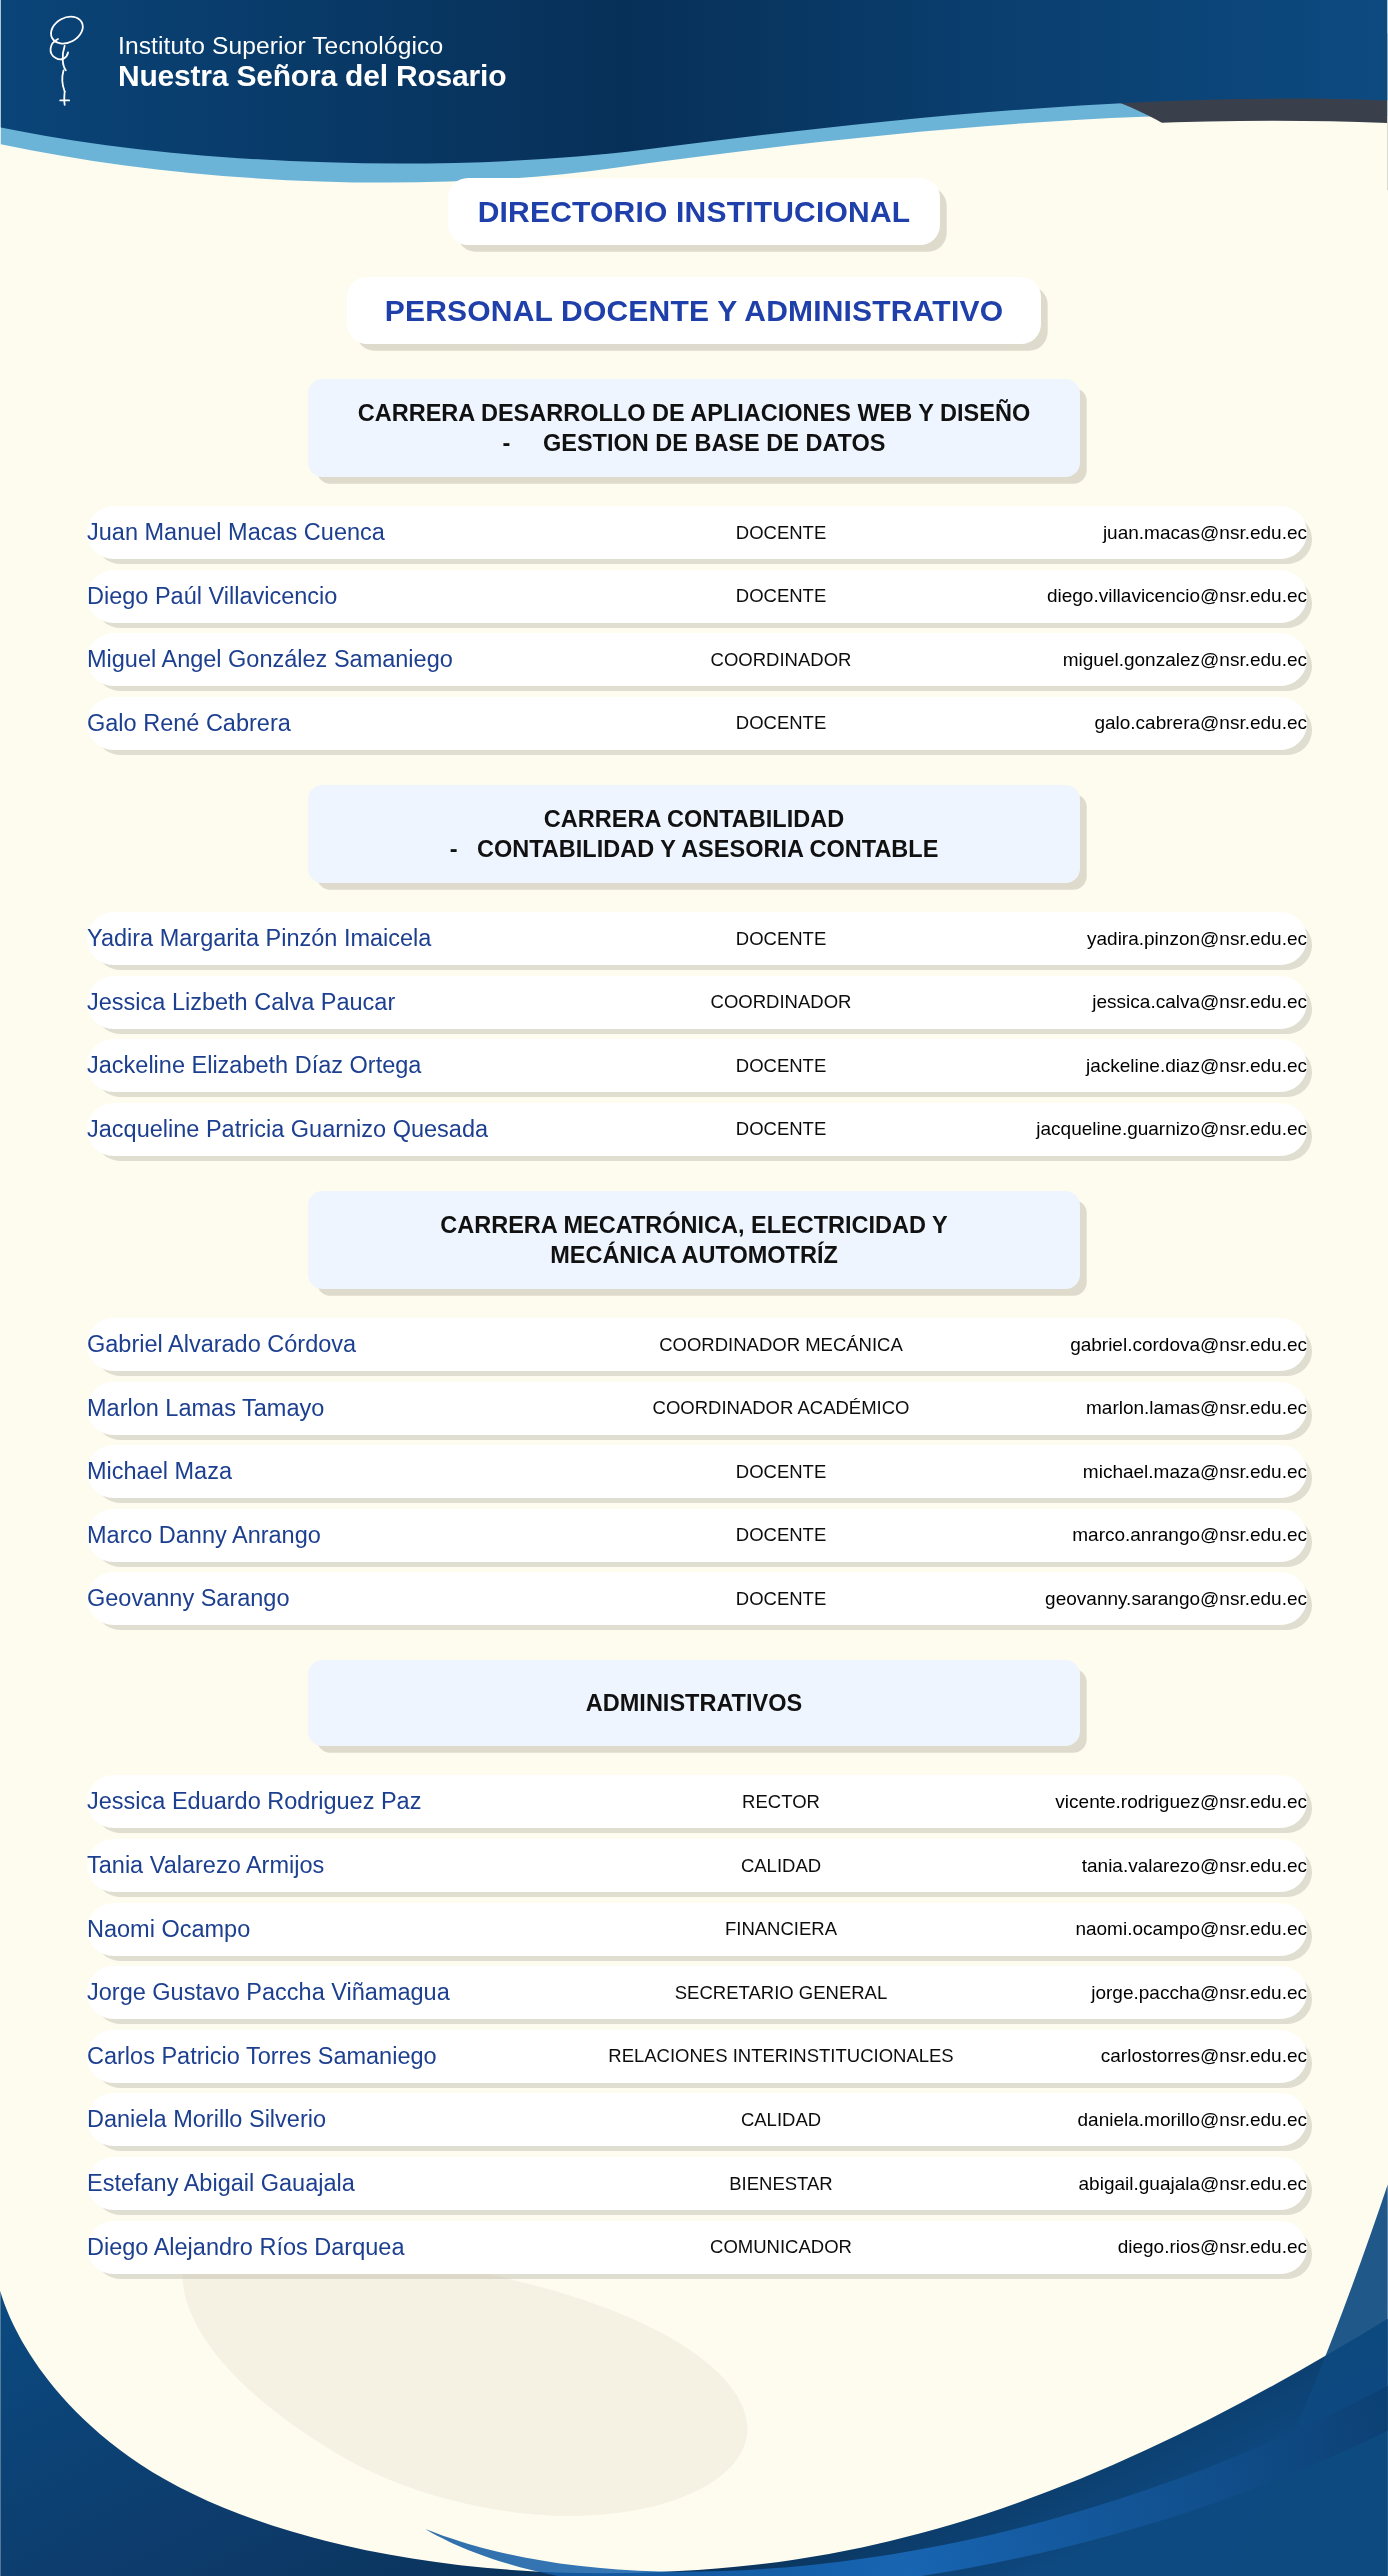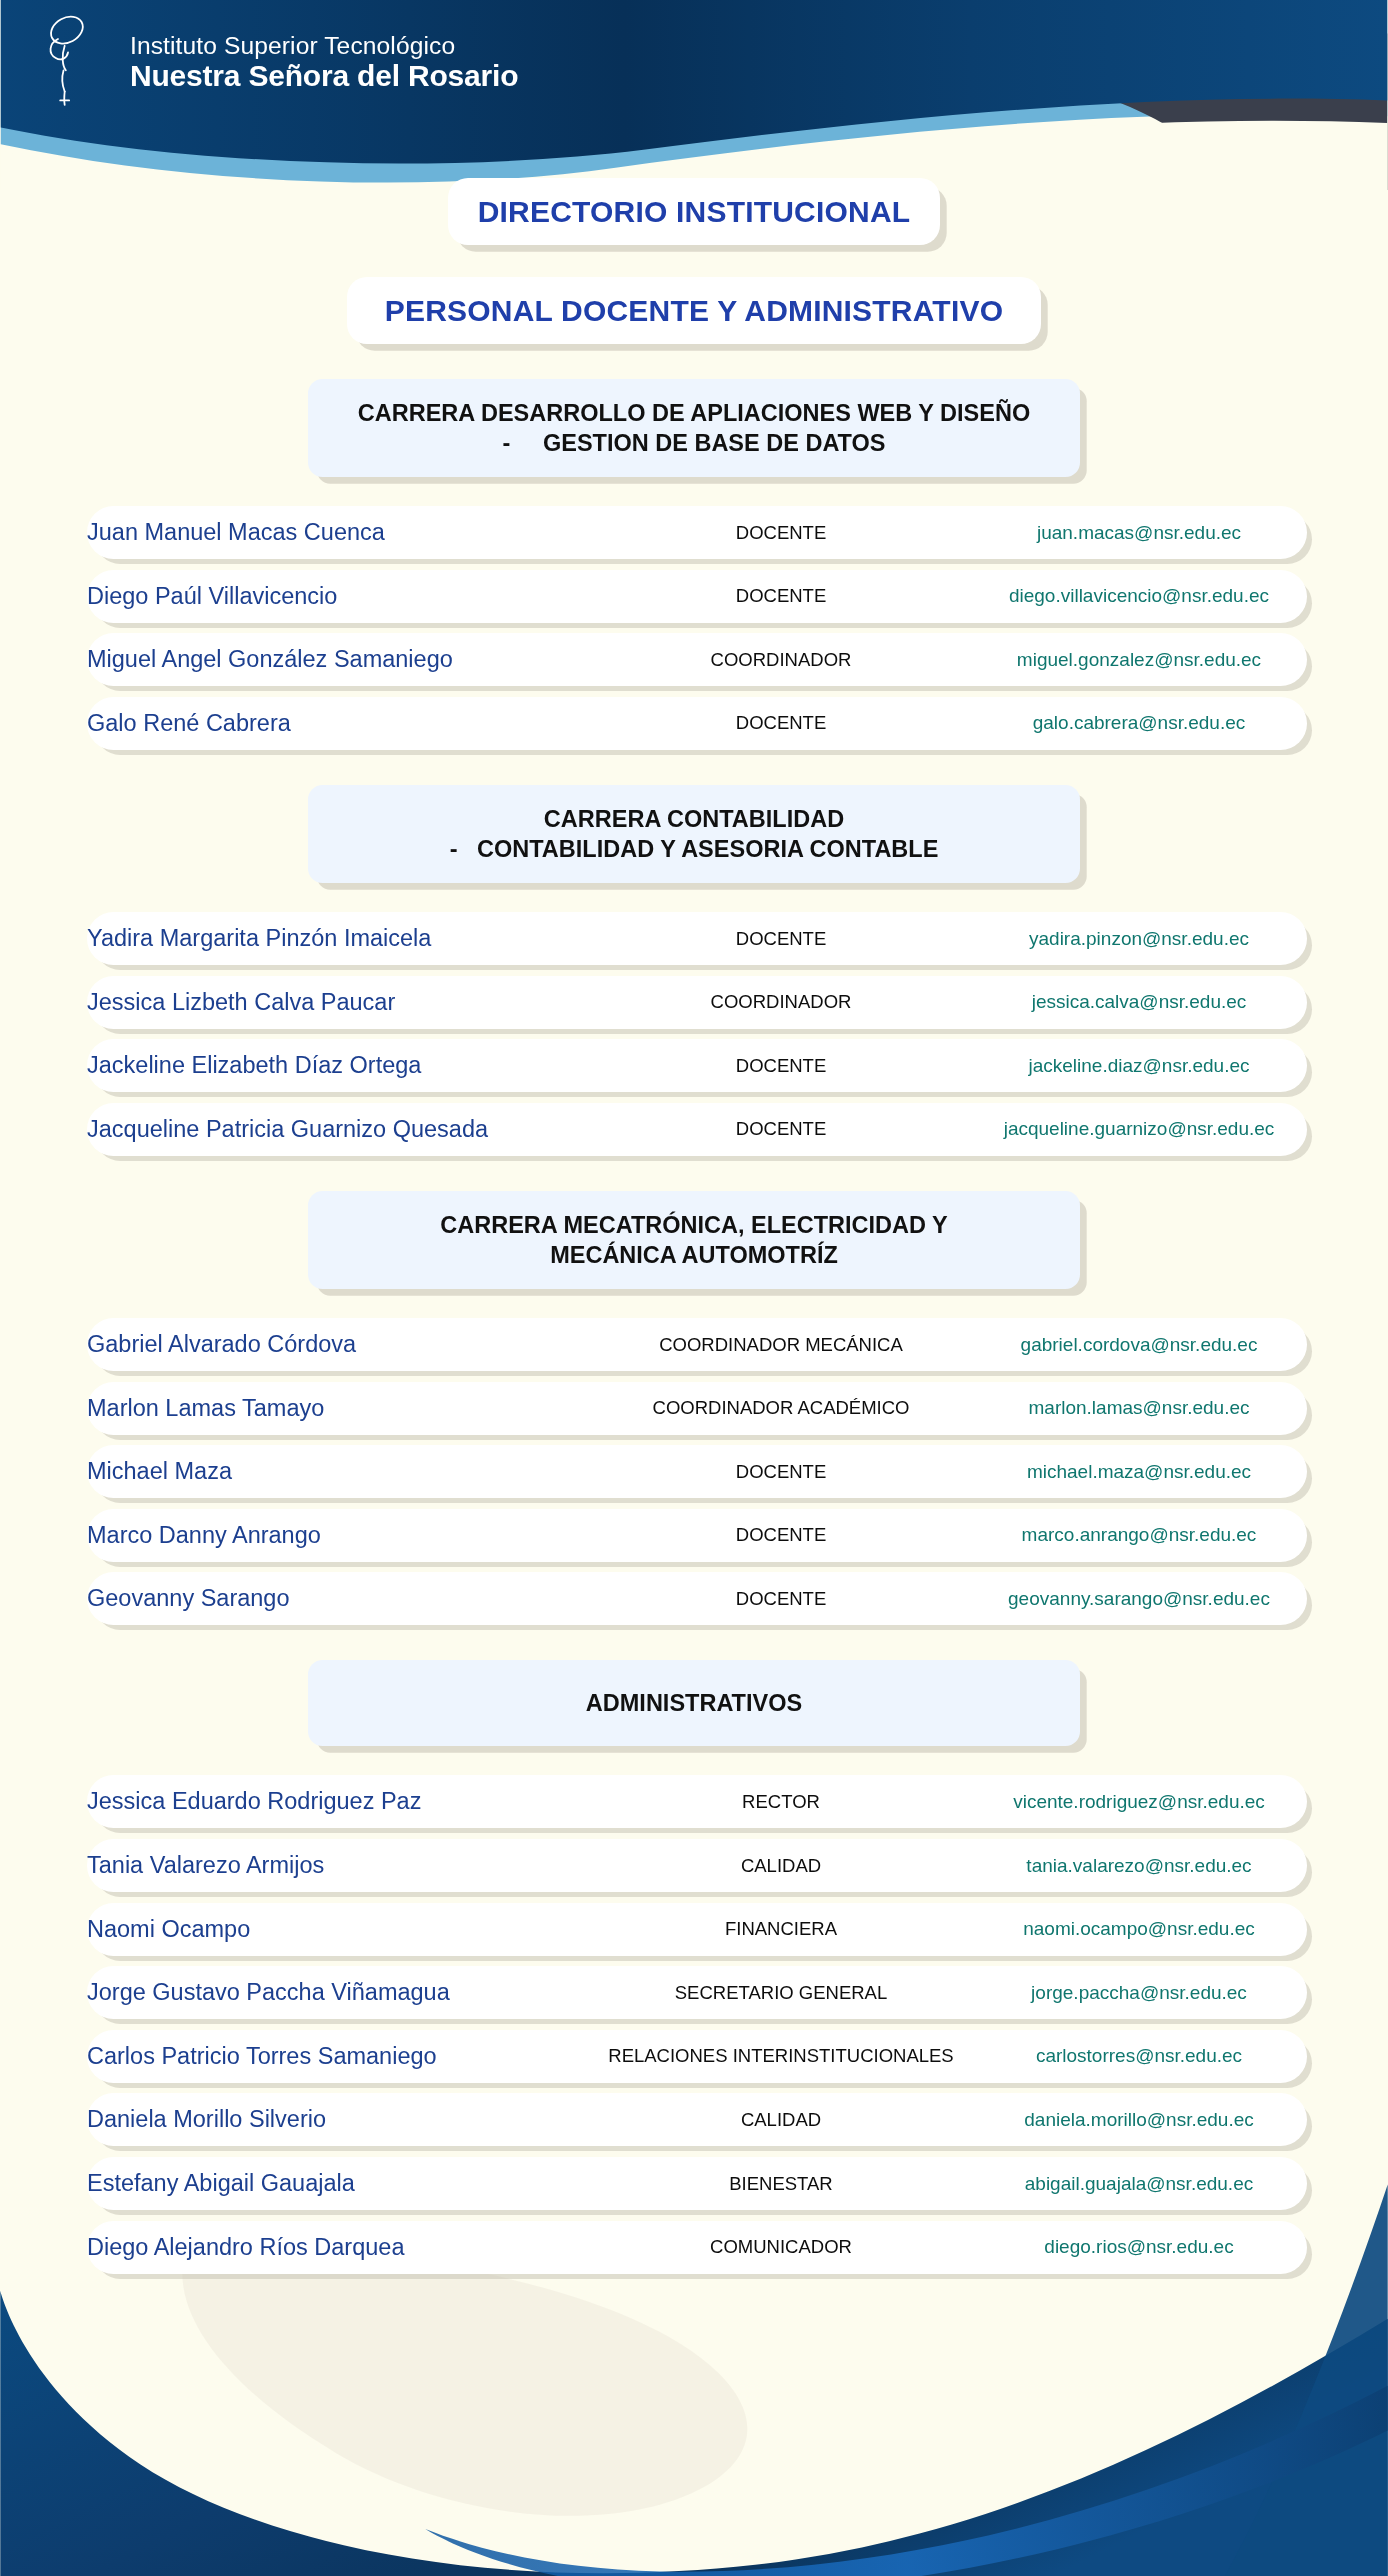--- a/index.html
+++ b/index.html
@@ -31,21 +31,21 @@
   }
   .header-decor svg { display: block; }
 
   .logo-block {
     position: absolute;
     top: 12.3px;
     left: 39px;
     z-index: 5;
     display: flex;
     align-items: center;
-    gap: 24px;
+    gap: 12px;
   }
   .logo-mark { width: 67px; height: 101px; flex: 0 0 auto; }
   .logo-text { color: #ffffff; line-height: 1.0; }
   .logo-line1 {
     font-size: 24.6px;
     font-weight: 400;
     letter-spacing: 0.1px;
     white-space: nowrap;
   }
   .logo-line2 {
@@ -158,22 +158,22 @@
     text-align: center;
     color: #0d0d0d;
     font-size: 18.5px;
     font-weight: 400;
     white-space: nowrap;
   }
   .row .cell-email {
     position: absolute;
     left: 884px;
     width: 336px;
-    text-align: center;
-    color: #0f766e;
+    text-align: right;
+    color: #000000;
     font-size: 19px;
     font-weight: 400;
     white-space: nowrap;
   }
 
   
   .block { position: relative; }
 </style>
 </head>
 <body>

